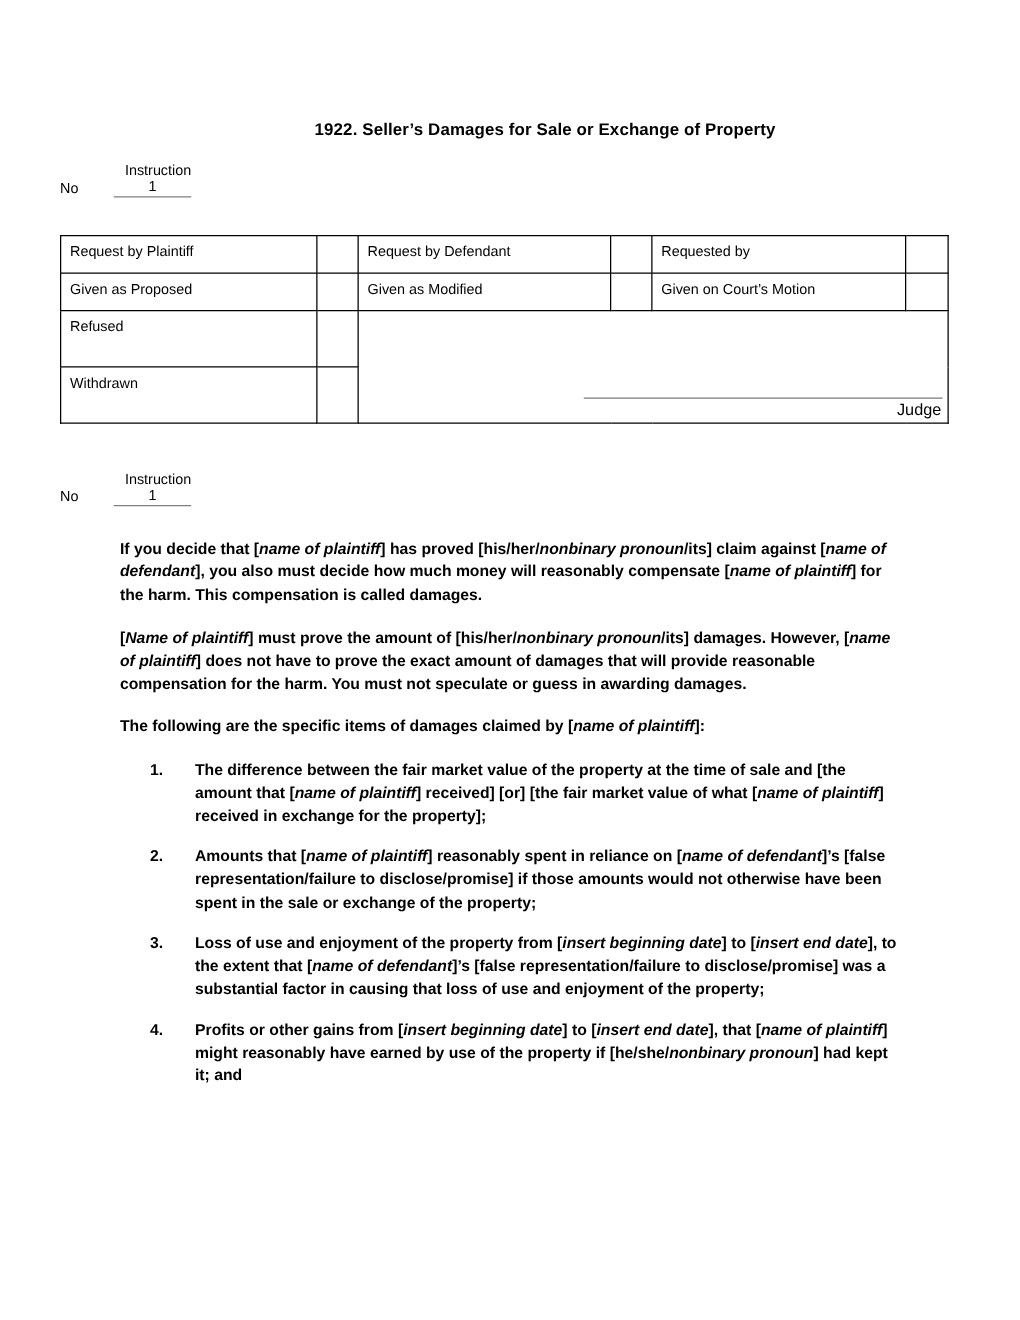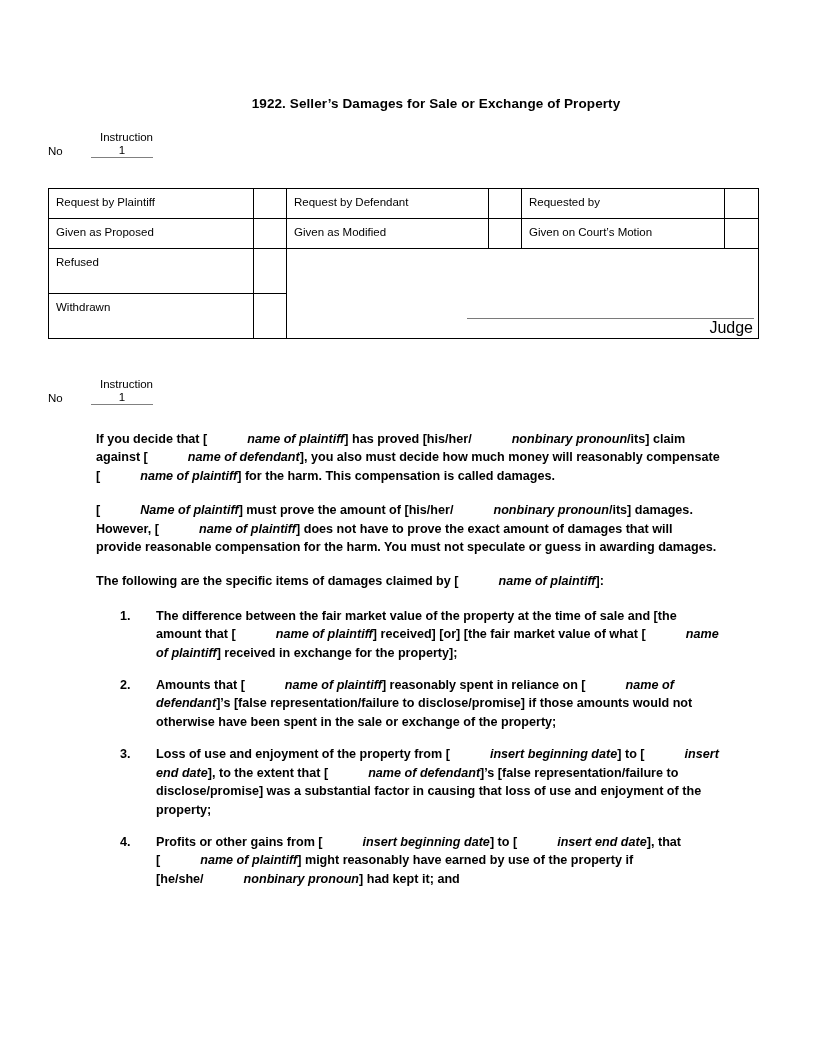--- a/index.html
+++ b/index.html
@@ -111,21 +111,21 @@
     box-sizing: border-box;
     padding-bottom: 1px;
   }
   .sign-line {
     width: 62%;
     border-bottom: 1px solid #7a7a7a;
     height: 1px;
     margin-bottom: 3px;
   }
   .sign-caption {
-    font-size: 16px;
+    font-size: 13px;
     line-height: 12px;
     padding-right: 1px;
   }
 
   .row-tall td { height: 32px; margin-top: 32px; }
 
   
   .body-area {
     position: absolute;
     left: 0;
@@ -159,21 +159,21 @@
   .item-num {
     width: 60px;
     flex: 0 0 60px;
     padding-left: 24px;
     box-sizing: border-box;
   }
   .item-text {
     flex: 1 1 auto;
   }
 
-  i, .it { font-style: italic; margin-left: 40px; }
+  i, .it { font-style: italic; }
 </style>
 </head>
 <body>
 
 <div class="page">
 
   <div class="doc-title">1922. Seller’s Damages for Sale or Exchange of Property</div>
 
   <div class="instr-block" id="instr-block-1">
     <span class="instr-word">Instruction</span>

